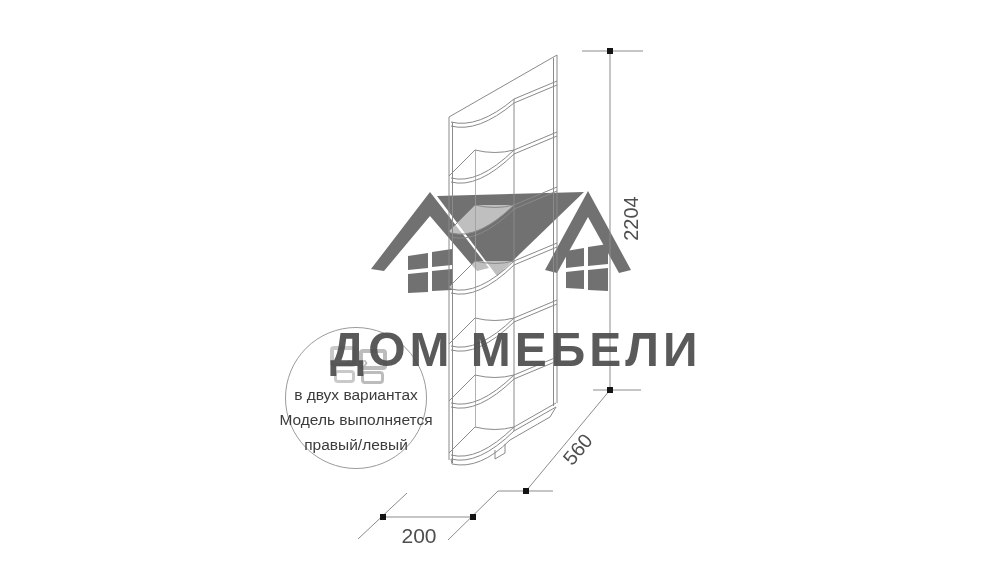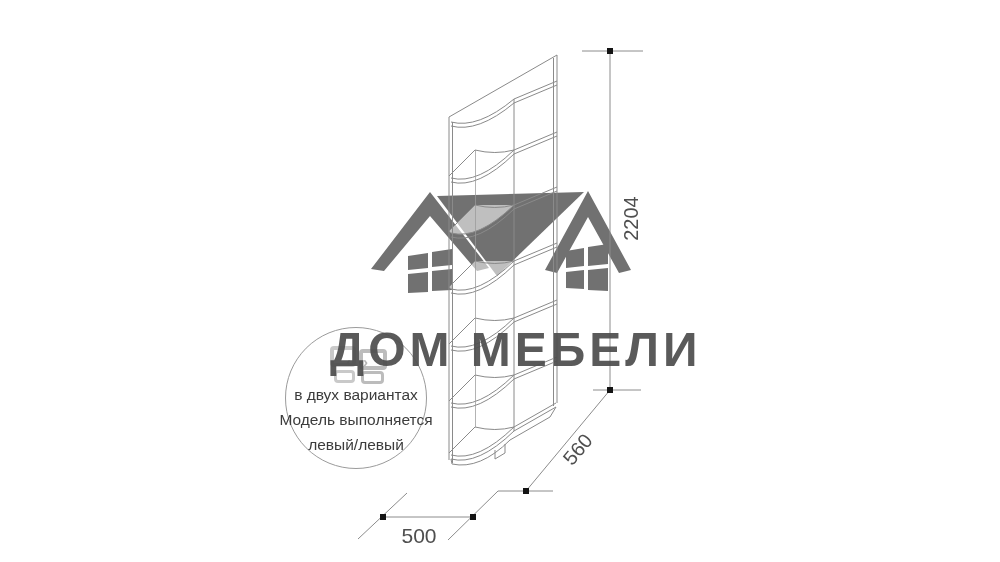--- a/index.html
+++ b/index.html
@@ -166,20 +166,20 @@
     <div class="sq s4"></div>
     <div class="arrow a1">‹</div>
     <div class="arrow a2">›</div>
   </div>
 
   <div class="brand">ДОМ МЕБЕЛИ</div>
 
   <div class="note-text">
     <div>в двух вариантах</div>
     <div>Модель выполняется</div>
-    <div>левый/левый</div>
+    <div>правый/левый</div>
   </div>
 
   <div class="dim-label h2204">2204</div>
   <div class="dim-label d560">560</div>
-  <div class="dim-label w300">500</div>
+  <div class="dim-label w300">200</div>
 
 </div>
 
 </body></html>

